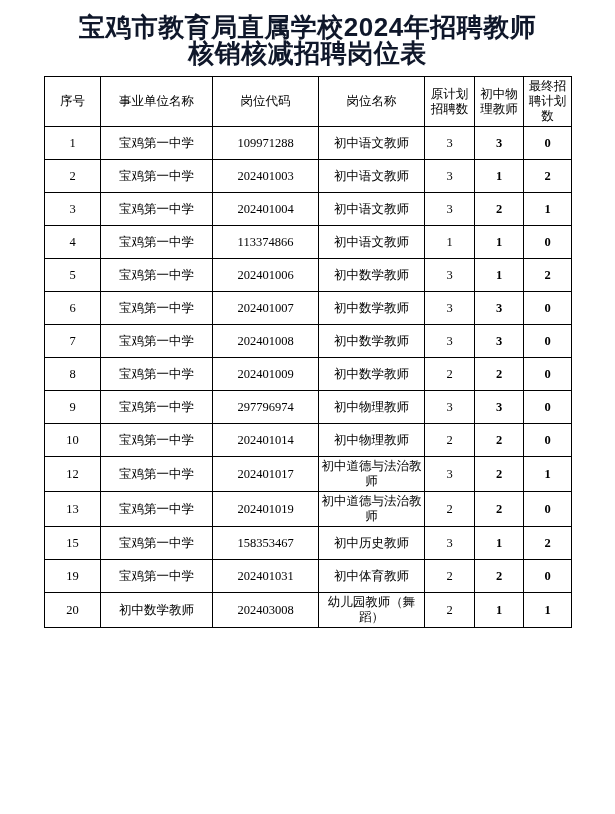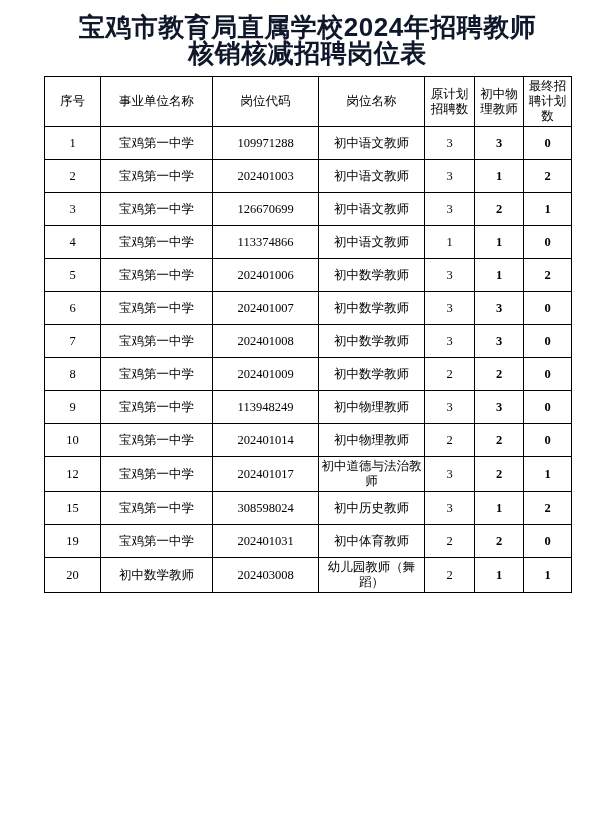--- a/index.html
+++ b/index.html
@@ -112,21 +112,21 @@
           <td class="cell-num">宝鸡第一中学</td>
           <td class="cell-num">202401003</td>
           <td class="cell-num">初中语文教师</td>
           <td class="cell-num">3</td>
           <td class="cell-strong">1</td>
           <td class="cell-strong">2</td>
         </tr>
         <tr>
           <td class="cell-num">3</td>
           <td class="cell-num">宝鸡第一中学</td>
-          <td class="cell-num">126670699</td>
+          <td class="cell-num">202401004</td>
           <td class="cell-num">初中语文教师</td>
           <td class="cell-num">3</td>
           <td class="cell-strong">2</td>
           <td class="cell-strong">1</td>
         </tr>
         <tr>
           <td class="cell-num">4</td>
           <td class="cell-num">宝鸡第一中学</td>
           <td class="cell-num">113374866</td>
           <td class="cell-num">初中语文教师</td>
@@ -166,21 +166,21 @@
           <td class="cell-num">宝鸡第一中学</td>
           <td class="cell-num">202401009</td>
           <td class="cell-num">初中数学教师</td>
           <td class="cell-num">2</td>
           <td class="cell-strong">2</td>
           <td class="cell-strong">0</td>
         </tr>
         <tr>
           <td class="cell-num">9</td>
           <td class="cell-num">宝鸡第一中学</td>
-          <td class="cell-num">113948249</td>
+          <td class="cell-num">297796974</td>
           <td class="cell-num">初中物理教师</td>
           <td class="cell-num">3</td>
           <td class="cell-strong">3</td>
           <td class="cell-strong">0</td>
         </tr>
         <tr>
           <td class="cell-num">10</td>
           <td class="cell-num">宝鸡第一中学</td>
           <td class="cell-num">202401014</td>
           <td class="cell-num">初中物理教师</td>
@@ -191,23 +191,32 @@
         <tr>
           <td class="cell-num">12</td>
           <td class="cell-num">宝鸡第一中学</td>
           <td class="cell-num">202401017</td>
           <td class="cell-num">初中道德与法治教师</td>
           <td class="cell-num">3</td>
           <td class="cell-strong">2</td>
           <td class="cell-strong">1</td>
         </tr>
         <tr>
+          <td class="cell-num">13</td>
+          <td class="cell-num">宝鸡第一中学</td>
+          <td class="cell-num">202401019</td>
+          <td class="cell-num">初中道德与法治教师</td>
+          <td class="cell-num">2</td>
+          <td class="cell-strong">2</td>
+          <td class="cell-strong">0</td>
+        </tr>
+        <tr>
           <td class="cell-num">15</td>
           <td class="cell-num">宝鸡第一中学</td>
-          <td class="cell-num">308598024</td>
+          <td class="cell-num">158353467</td>
           <td class="cell-num">初中历史教师</td>
           <td class="cell-num">3</td>
           <td class="cell-strong">1</td>
           <td class="cell-strong">2</td>
         </tr>
         <tr>
           <td class="cell-num">19</td>
           <td class="cell-num">宝鸡第一中学</td>
           <td class="cell-num">202401031</td>
           <td class="cell-num">初中体育教师</td>

